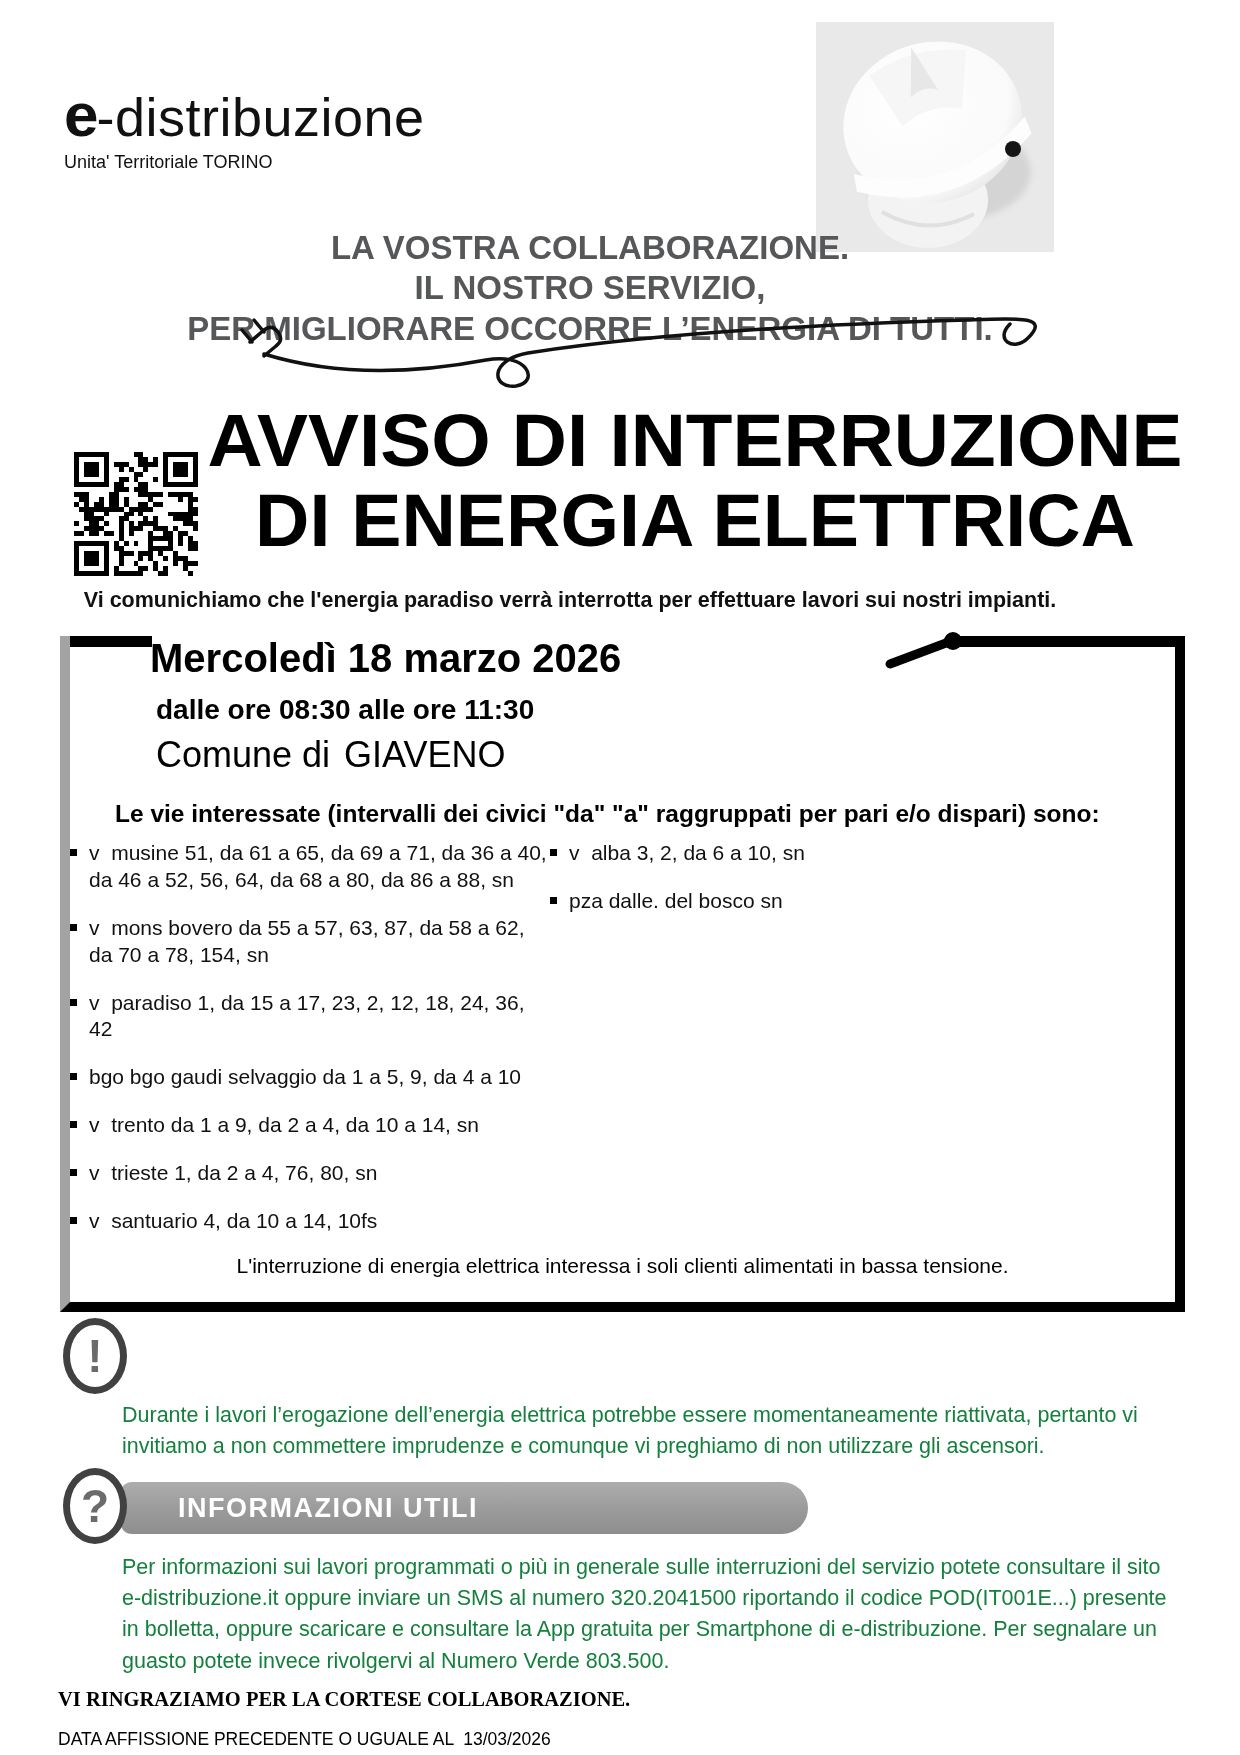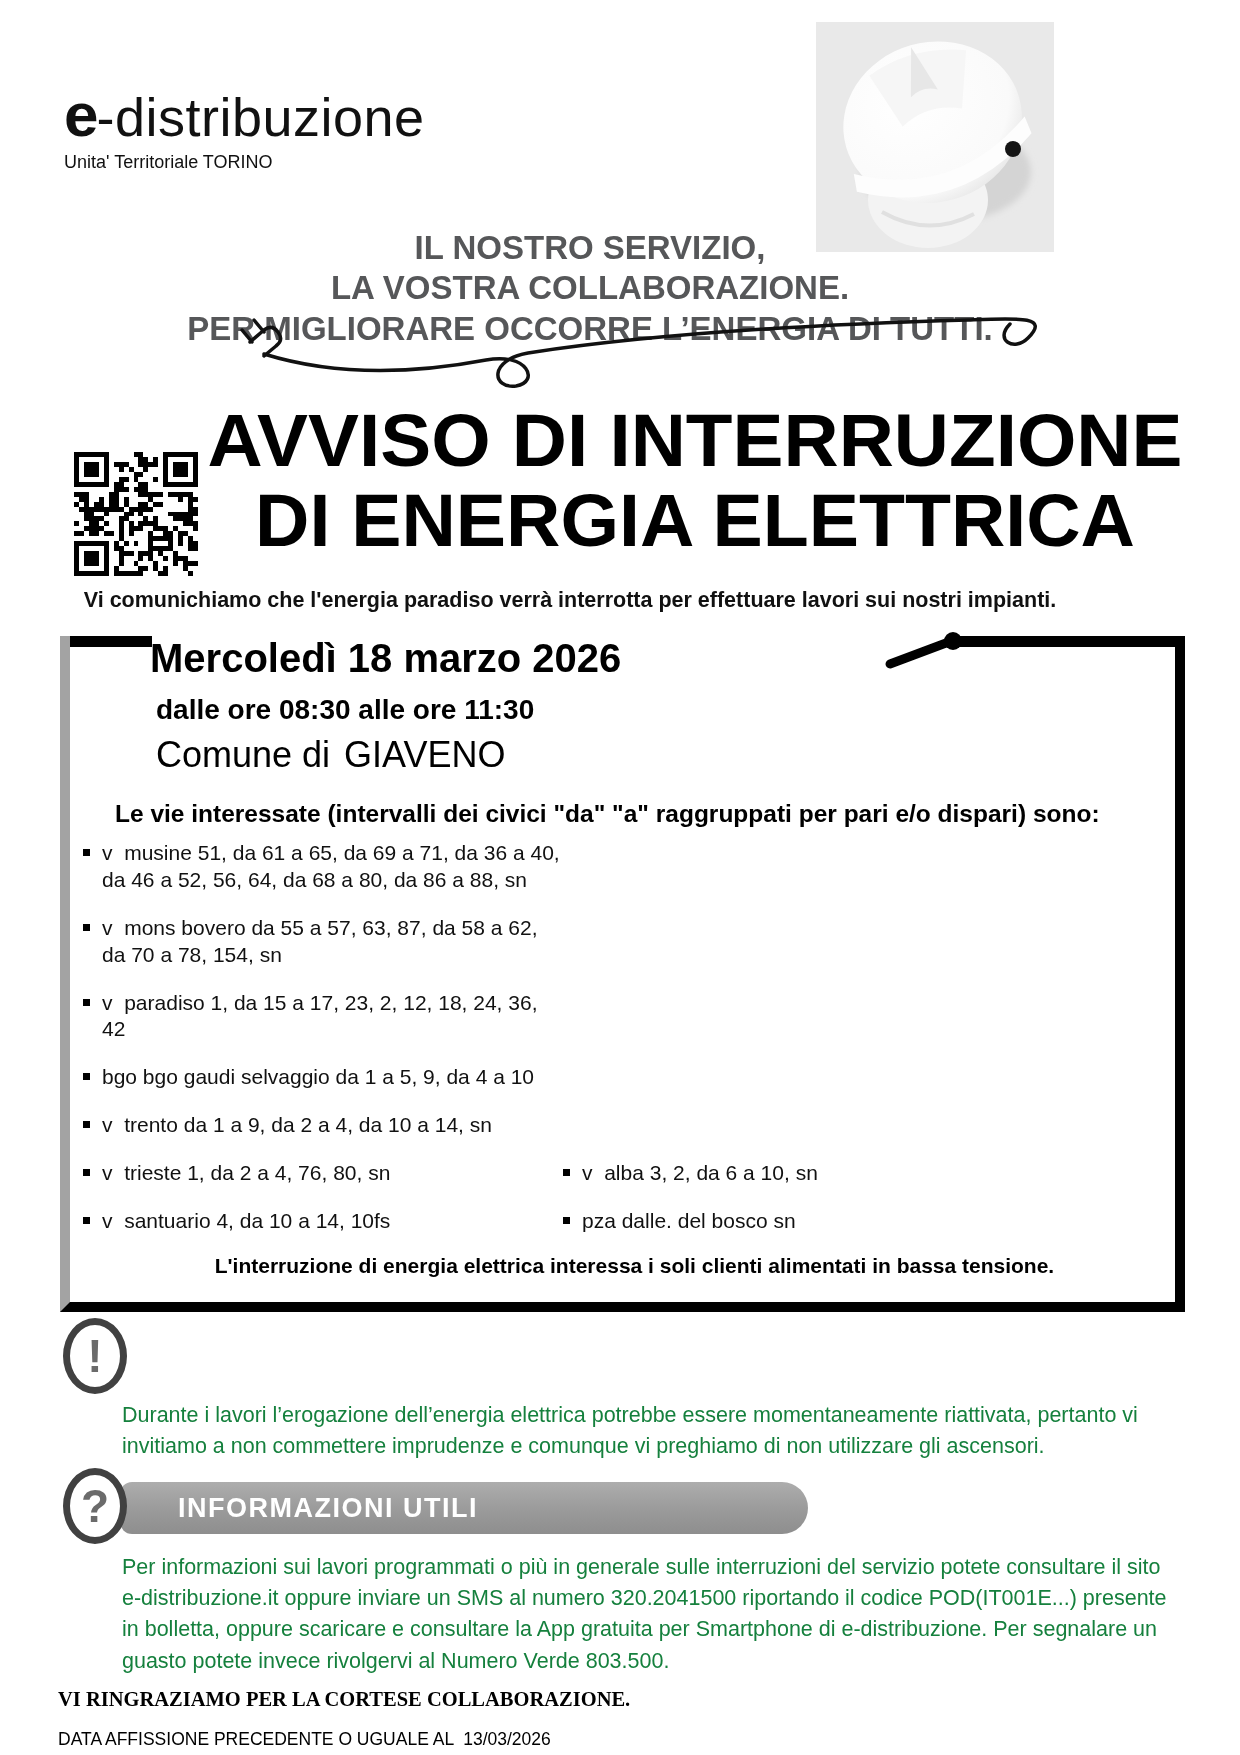--- a/index.html
+++ b/index.html
@@ -30,29 +30,29 @@
 
   
   .box{position:absolute;left:60px;top:636px;width:1125px;height:676px;box-sizing:border-box;
        border-left:10px solid #a3a3a3;border-right:10px solid #000;border-bottom:10px solid #000;}
   .box-top{position:absolute;left:60px;top:622px;width:1125px;height:60px;pointer-events:none;}
   .event-date{position:absolute;left:80px;top:0px;font-size:40px;font-weight:bold;}
   .event-time{position:absolute;left:86px;top:58px;font-size:28px;font-weight:bold;}
   .event-comune{position:absolute;left:86px;top:98px;font-size:36px;font-weight:normal;}
   .event-comune .cname{margin-left:14px;}
   .streets-heading{position:absolute;left:12px;top:164px;font-size:24.5px;font-weight:bold;margin-left:33px;}
-  .columns{position:absolute;left:13px;top:204px;width:100%;display:flex;align-items:flex-end;}
+  .columns{position:absolute;left:0;top:204px;width:100%;display:flex;}
   .col-left{margin-left:44px;width:480px;}
   .col-right{margin-left:66px;width:450px;}
   ul.street-list{list-style:none;margin:0;padding:0;}
   ul.street-list li{display:flex;font-size:21px;line-height:1.28;margin-bottom:21px;color:#111;}
   ul.street-list .bullet{flex:0 0 auto;width:7px;height:7px;background:#000;margin:9px 12px 0 0;}
   .street-text{white-space:pre-wrap;}
   .box-note{position:absolute;left:0;top:618px;width:100%;text-align:center;
-            font-size:21px;font-weight:bold;padding-left:12px;}
+            font-size:21px;font-weight:normal;}
 
   
   .section-banner{position:absolute;left:120px;width:688px;height:52px;
         background:linear-gradient(180deg,#adadad 0%,#9a9a9a 55%,#8e8e8e 100%);
         border-radius:12px 26px 26px 12px;}
   .section-banner .stitle{display:block;padding-left:58px;line-height:52px;color:#fff;
         font-size:27px;font-weight:bold;letter-spacing:1.5px;}
   .section-icon{position:absolute;left:63px;width:50px;height:62px;border:7px solid #414141;
         border-radius:50%;background:#fff;display:flex;align-items:center;justify-content:center;
         font-size:46px;font-weight:bold;color:#6b6b6b;z-index:2;font-family:"Liberation Sans",sans-serif;}
@@ -94,22 +94,22 @@
         <path d="M28,128 Q118,180 208,120 L210,138 Q118,198 26,146 Z" fill="#fdfdfd"></path>
         <path d="M70,38 Q118,20 170,40 L150,95 Q118,80 88,96 Z" fill="#f6f6f6"></path>
         <path d="M118,22 L104,70 Q118,62 132,70 Z" fill="#e7e7e7"></path>
       </g>
       <circle cx="197" cy="127" r="8" fill="#151515"></circle>
       <path d="M66,190 q46,26 92,2" stroke="#e0e0e0" stroke-width="4" fill="none"></path>
     </svg>
   </div>
 
   <div class="slogan">
+    <div>LA VOSTRA COLLABORAZIONE.</div>
     <div>IL NOSTRO SERVIZIO,</div>
-    <div>LA VOSTRA COLLABORAZIONE.</div>
     <div>PER MIGLIORARE OCCORRE L’ENERGIA DI TUTTI.</div>
   </div>
 
   <svg class="cord" viewBox="0 0 846 100">
     <g stroke="#111" stroke-width="3.5" fill="none" stroke-linecap="round">
       <path d="M14,34 l10,12"></path>
       <path d="M26,24 l10,12"></path>
       <path d="M22,46 l14,-12 q8,-6 14,2 q6,8 -2,14 l-12,10"></path>
       <path d="M36,58 C120,84 205,74 258,64 C300,56 312,86 288,90 C264,93 260,64 300,57 C430,37 600,28 740,24 C792,22 822,20 800,42 C786,56 766,44 782,28"></path>
     </g>

